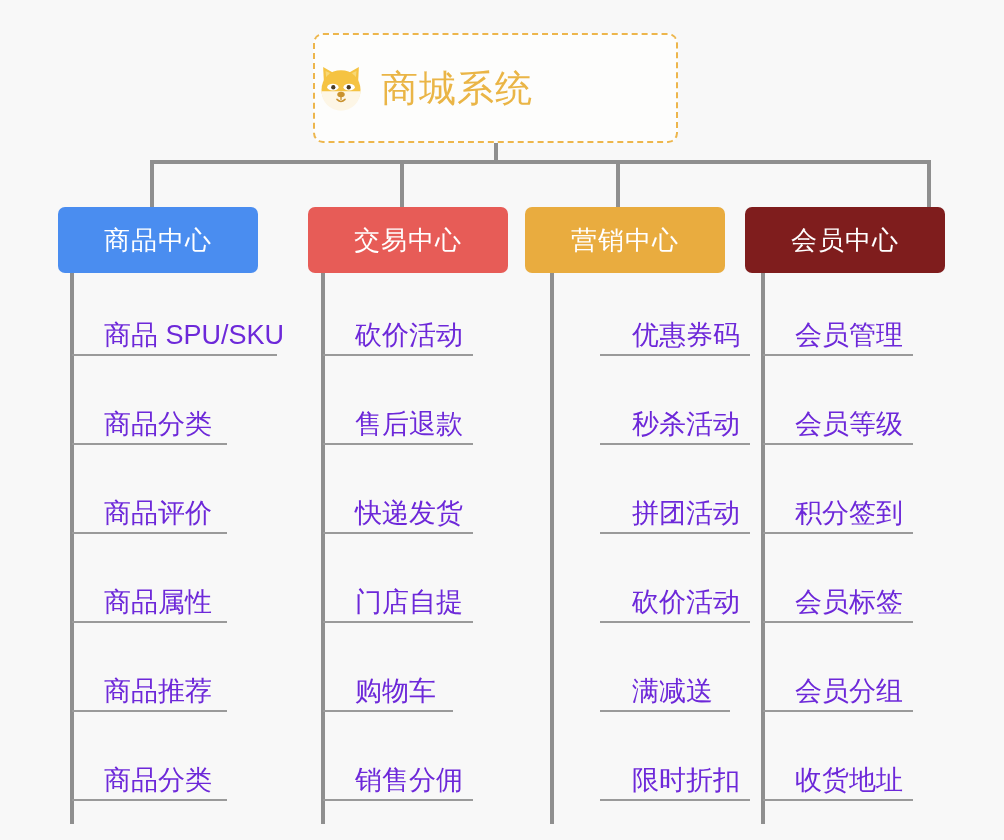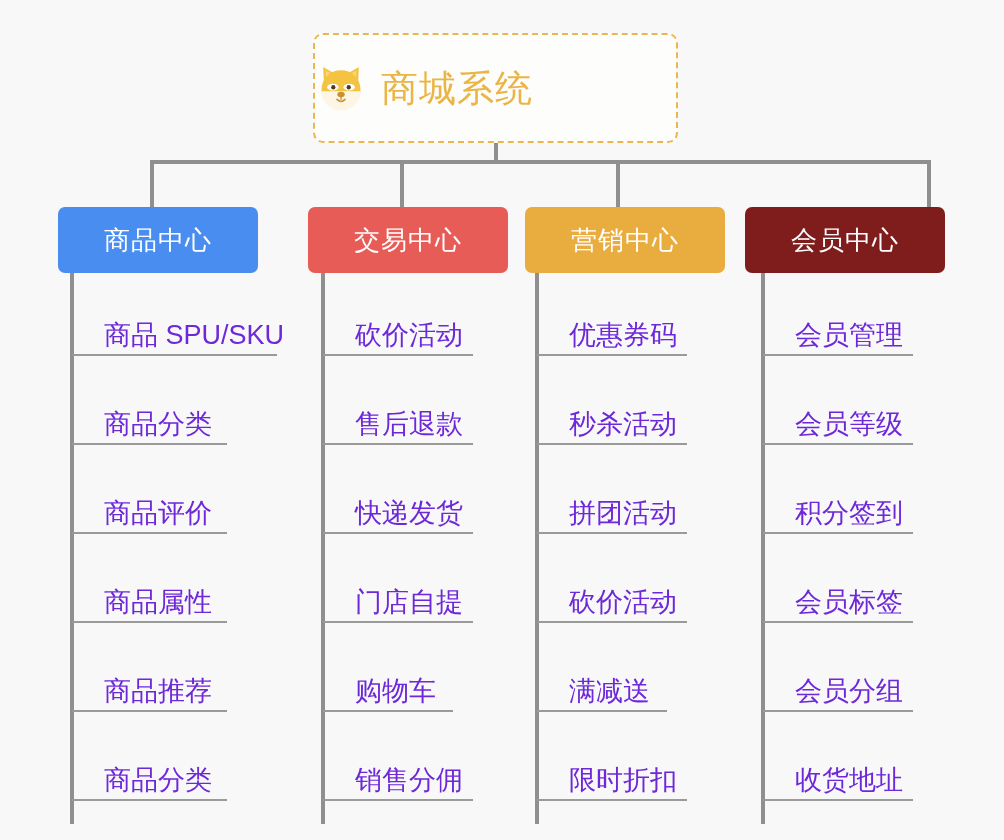--- a/index.html
+++ b/index.html
@@ -159,21 +159,21 @@
     <div class="leaf">
       <div class="leaf-label">购物车</div>
       <div class="leaf-rule" style="width:130px;"></div>
     </div>
     <div class="leaf">
       <div class="leaf-label">销售分佣</div>
       <div class="leaf-rule" style="width:150px;"></div>
     </div>
   </div>
 
-  <div class="column" style="left:535px;">
+  <div class="column" style="left:550px;padding-left:48px;">
     <div class="col-spine" style="background: rgb(143, 143, 143);"></div>
     <div class="leaf">
       <div class="leaf-label">优惠券码</div>
       <div class="leaf-rule" style="width:150px;"></div>
     </div>
     <div class="leaf">
       <div class="leaf-label">秒杀活动</div>
       <div class="leaf-rule" style="width:150px;"></div>
     </div>
     <div class="leaf">

